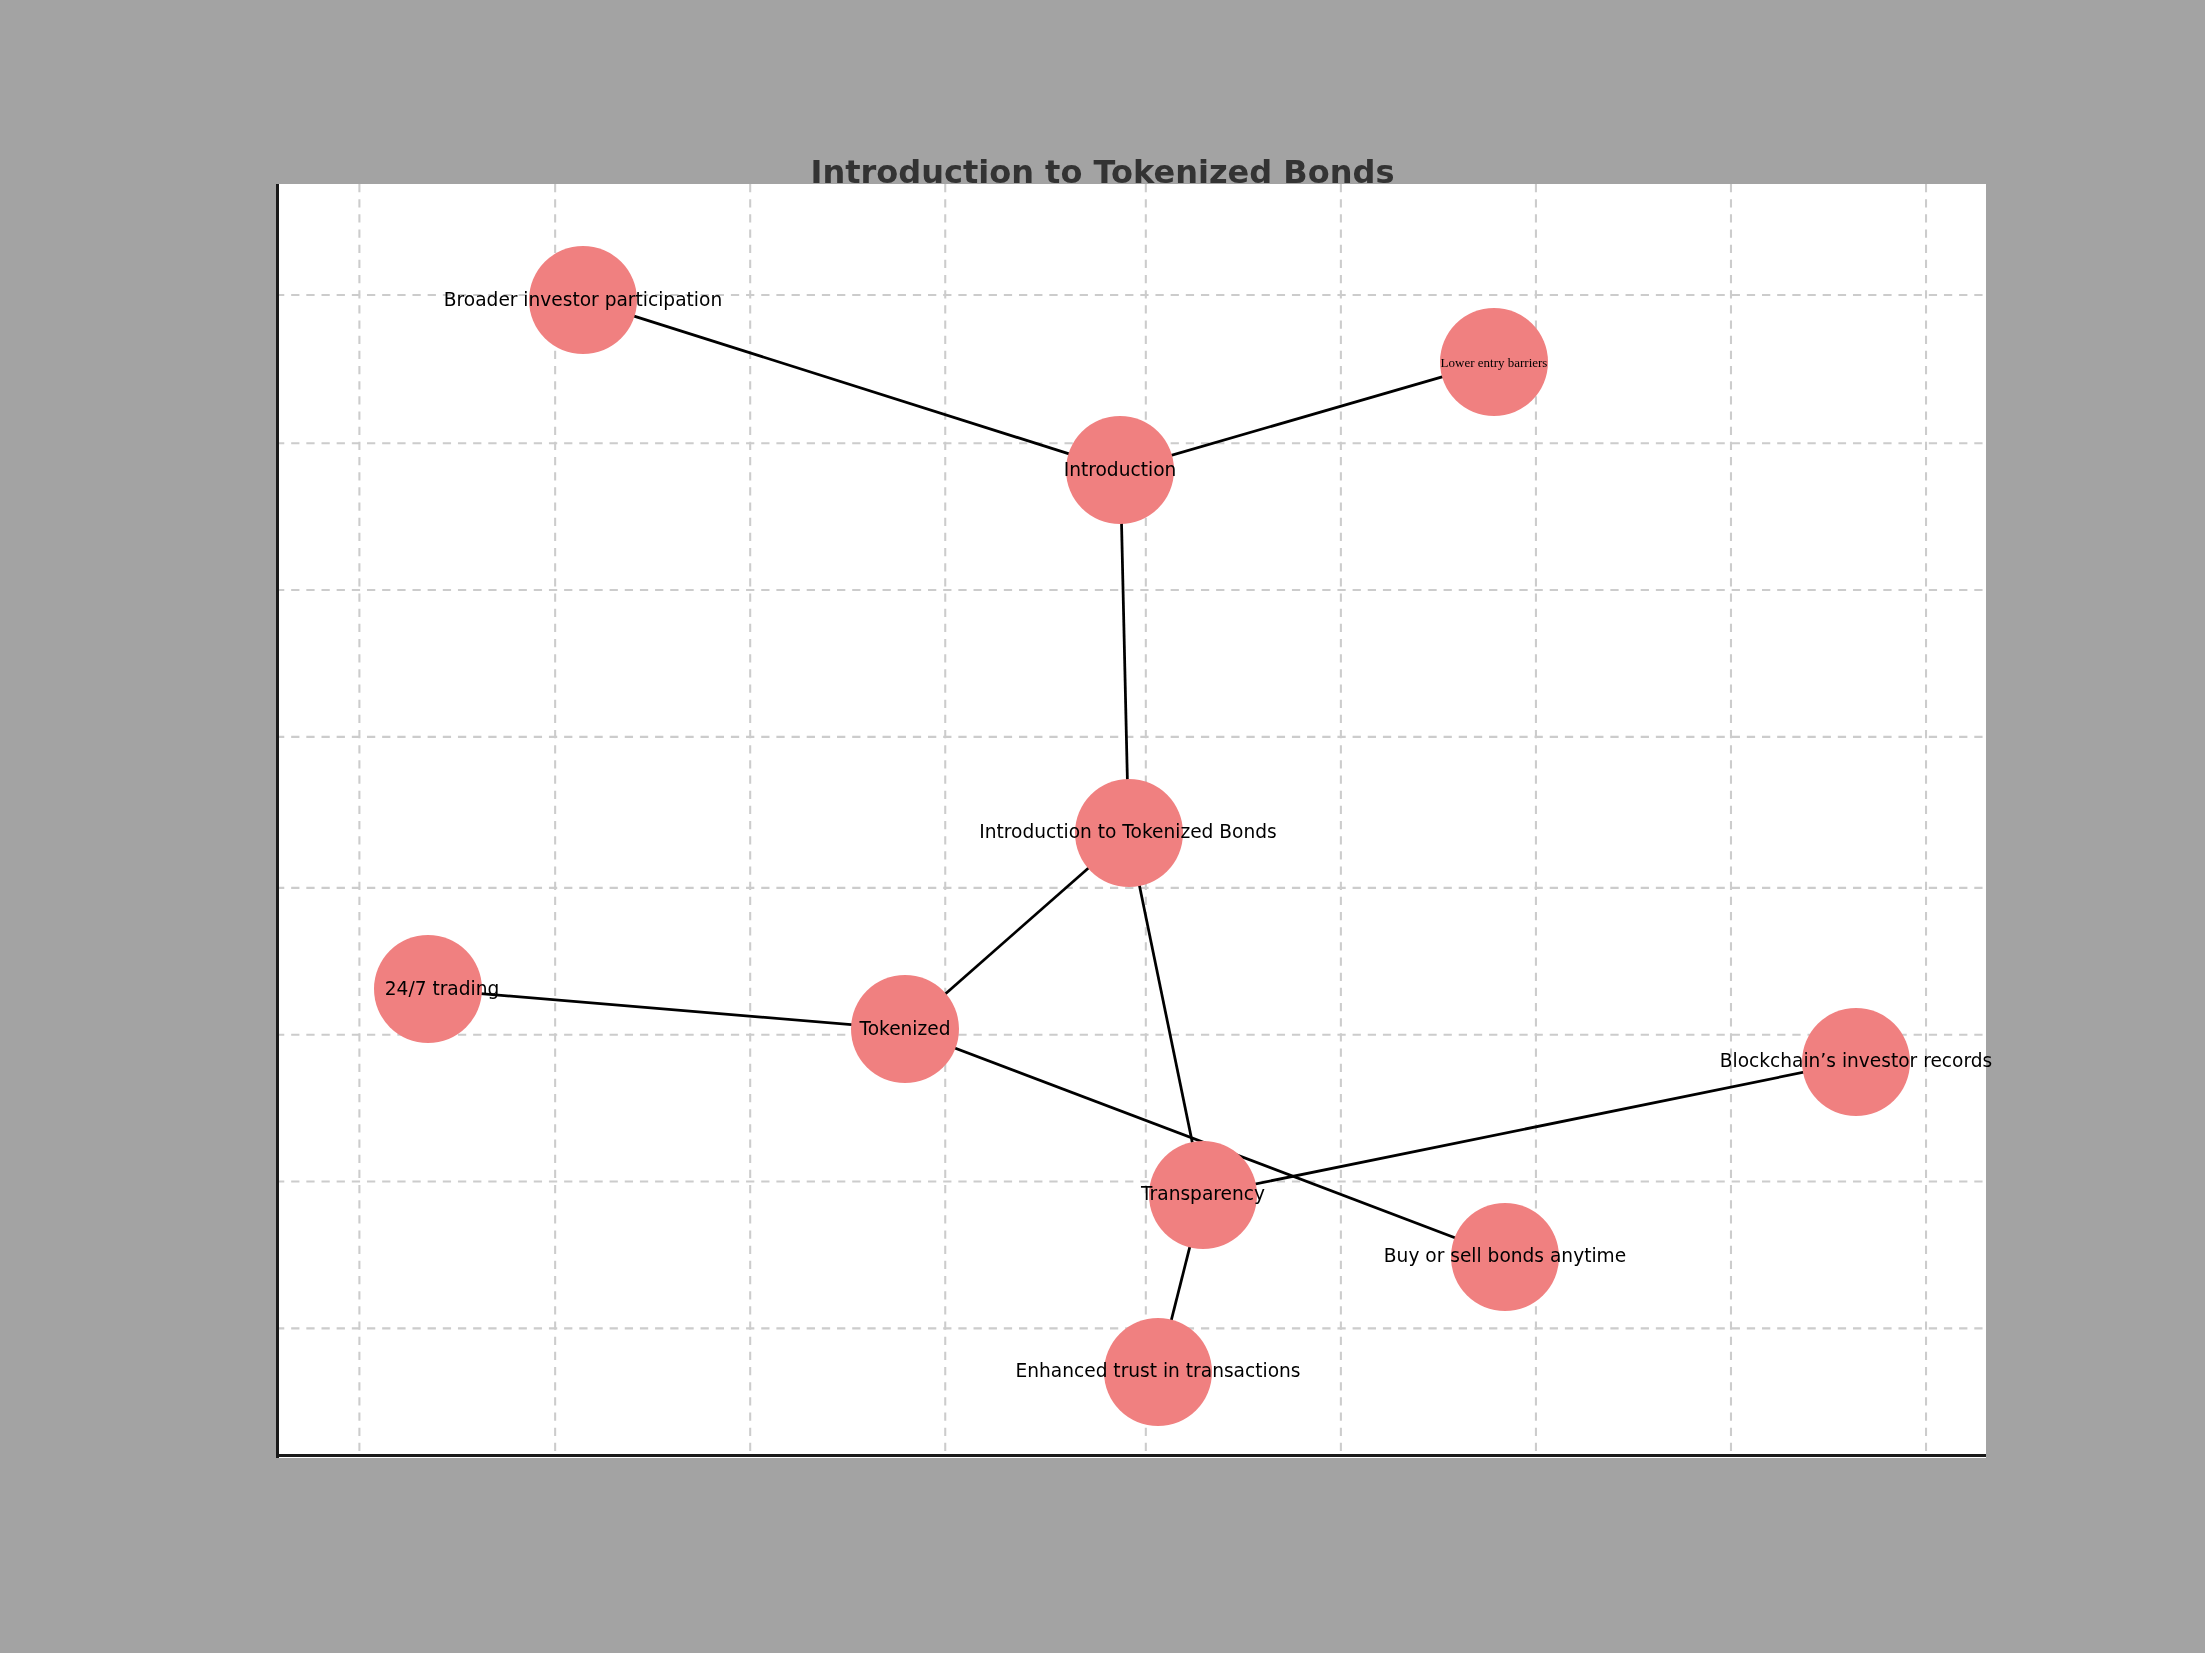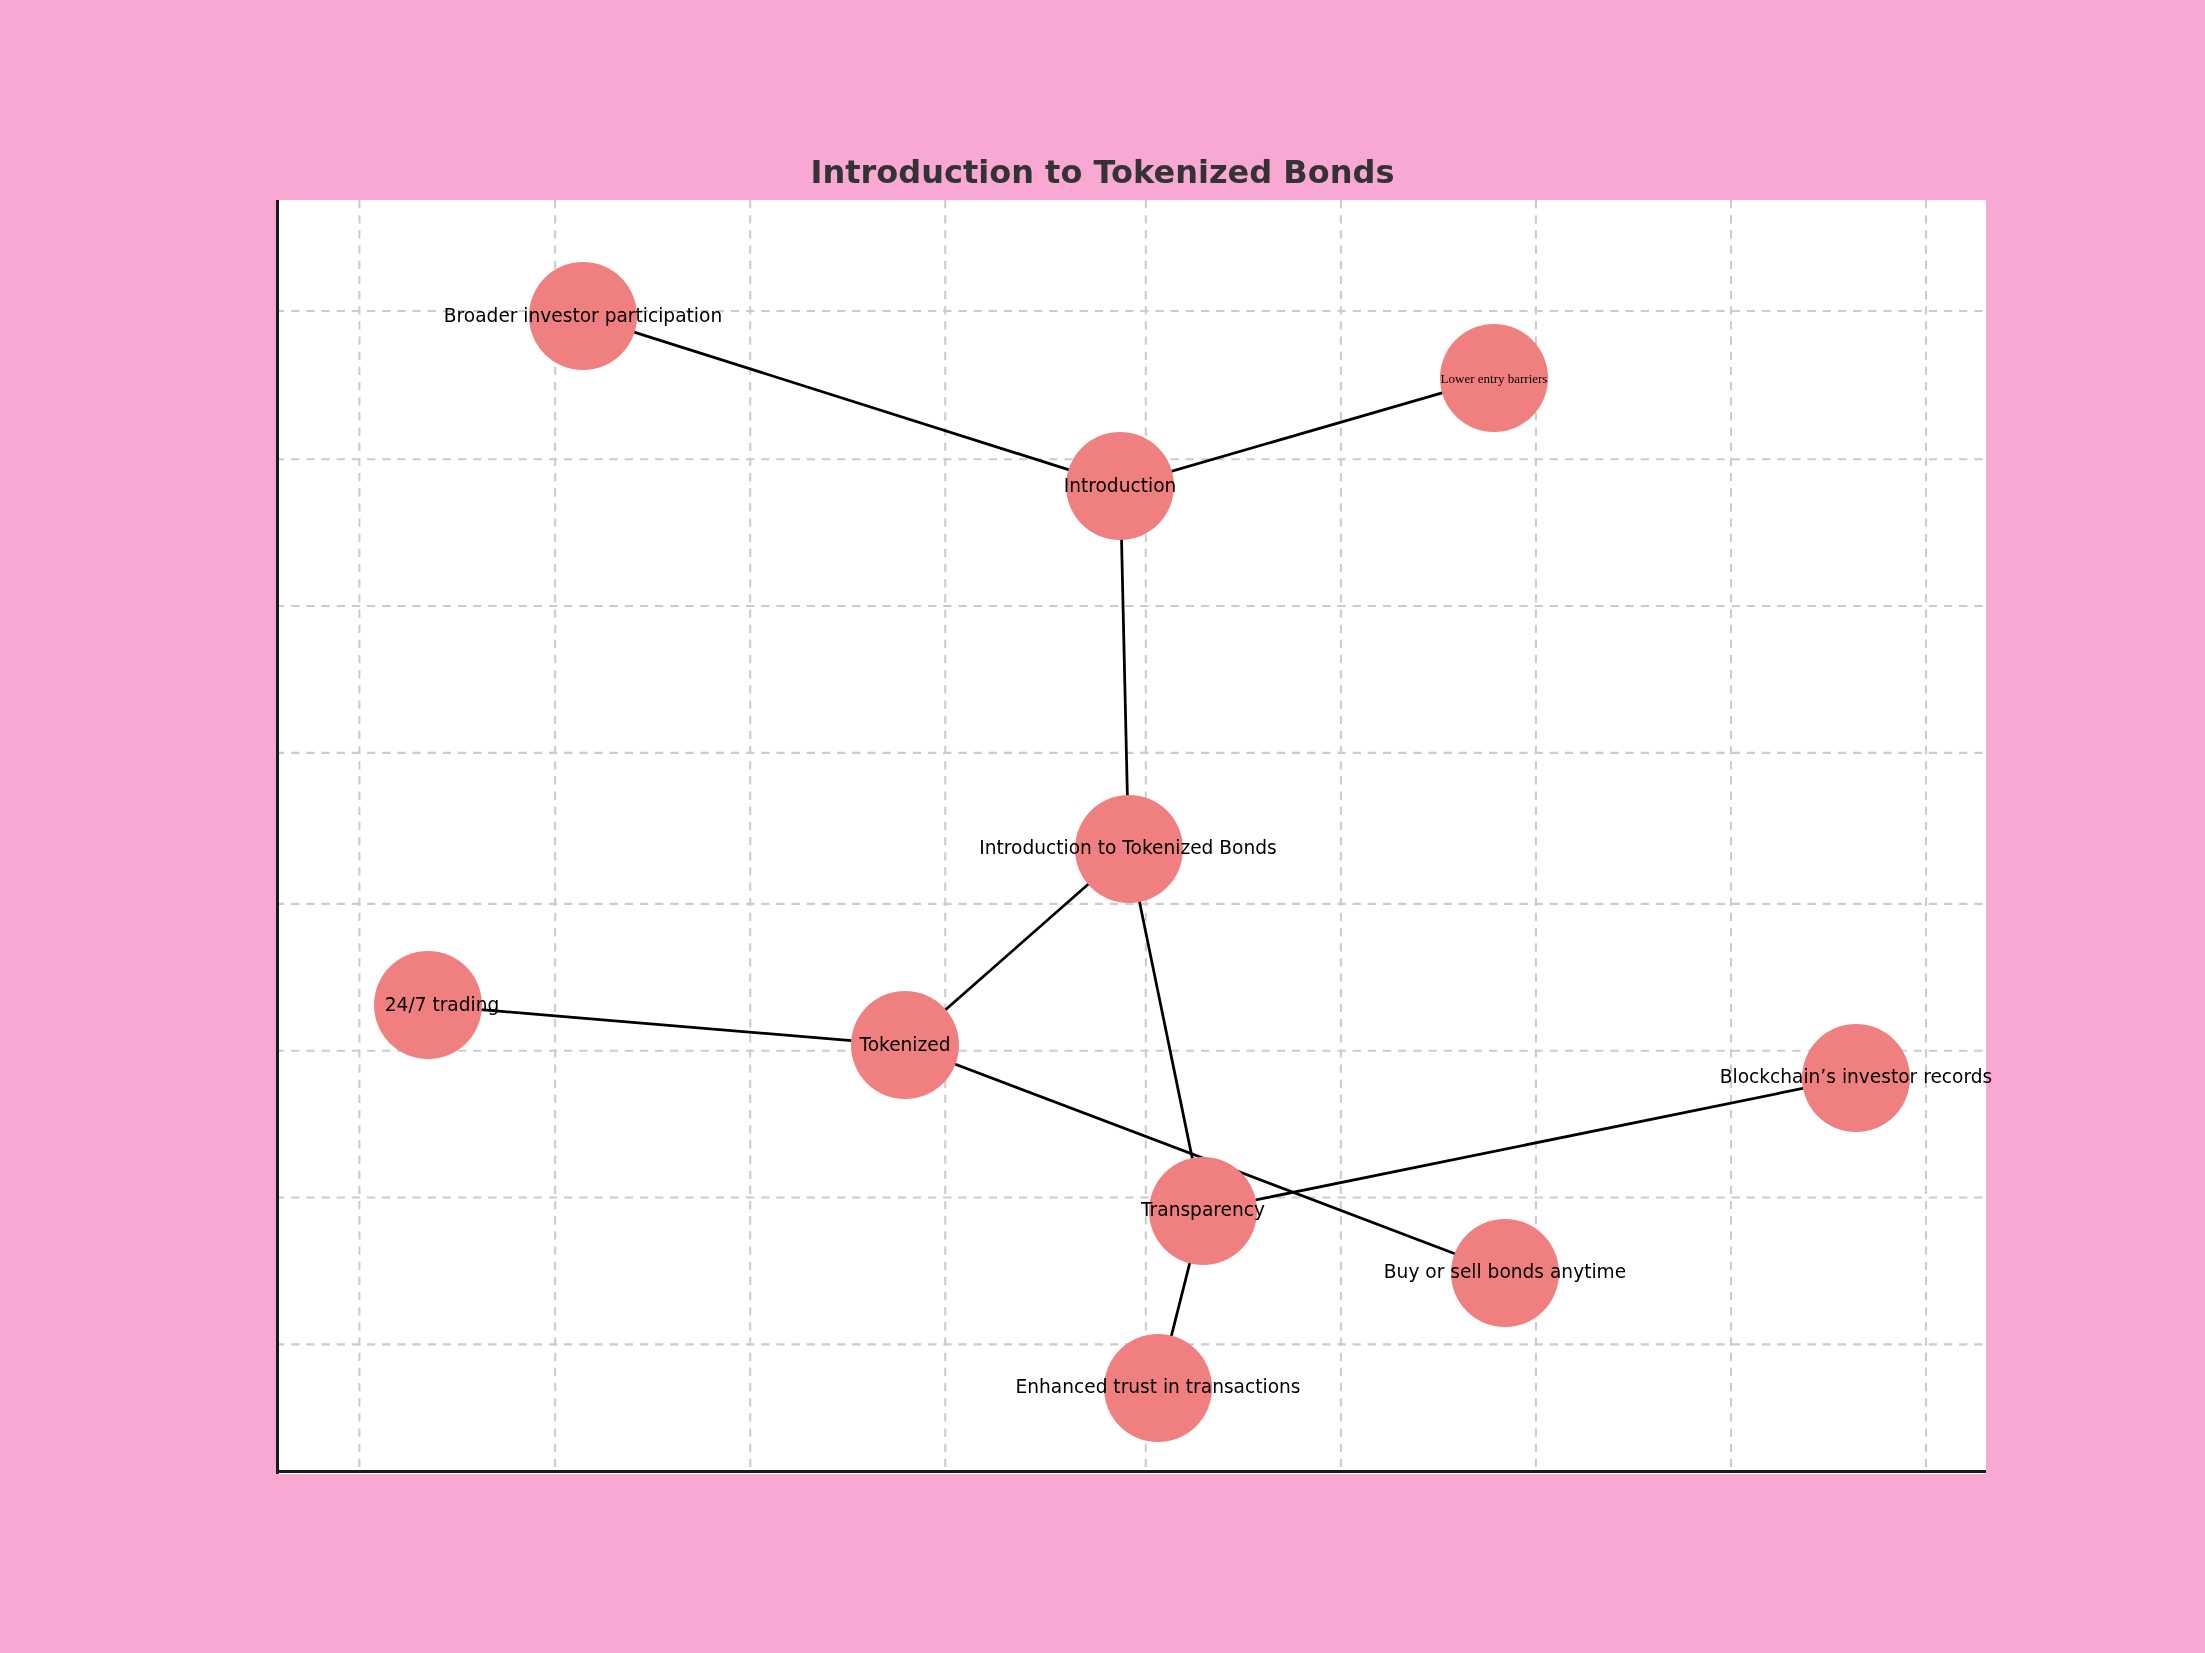--- a/index.html
+++ b/index.html
@@ -7,40 +7,40 @@
     padding: 0;
     background: #ffffff;
   }
   body {
     font-family: "DejaVu Sans", sans-serif;
   }
   #figure {
     position: relative;
     width: 2205px;
     height: 1654px;
-    background: #f9a8d4;
+    background: #a3a3a3;
     overflow: hidden;
   }
   #figure-title {
     position: absolute;
     left: 0;
     top: 153px;
     width: 2205px;
     text-align: center;
     font-family: "DejaVu Sans", sans-serif;
     font-size: 32px;
     font-weight: bold;
     color: #333333;
     letter-spacing: 0px;
   }
   
   #axes {
     position: absolute;
     left: 276px;
-    top: 200px;
+    top: 184px;
     width: 1710px;
     height: 1274px;
   }
   #axes-bg {
     position: absolute;
     inset: 0;
     background: #ffffff;
   }
   .spine {
     position: absolute;

